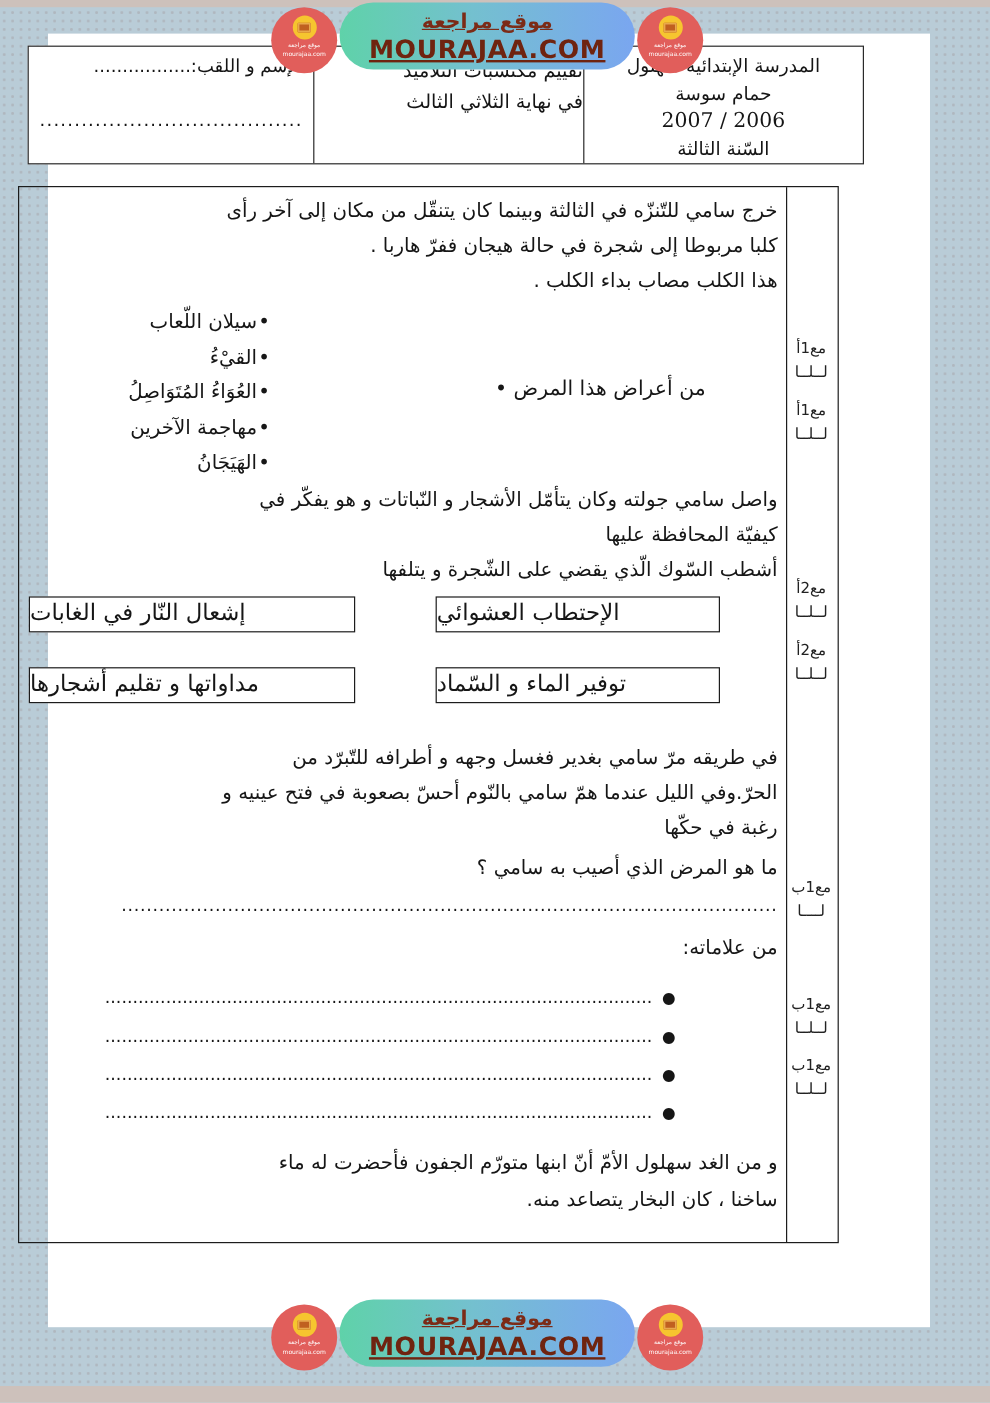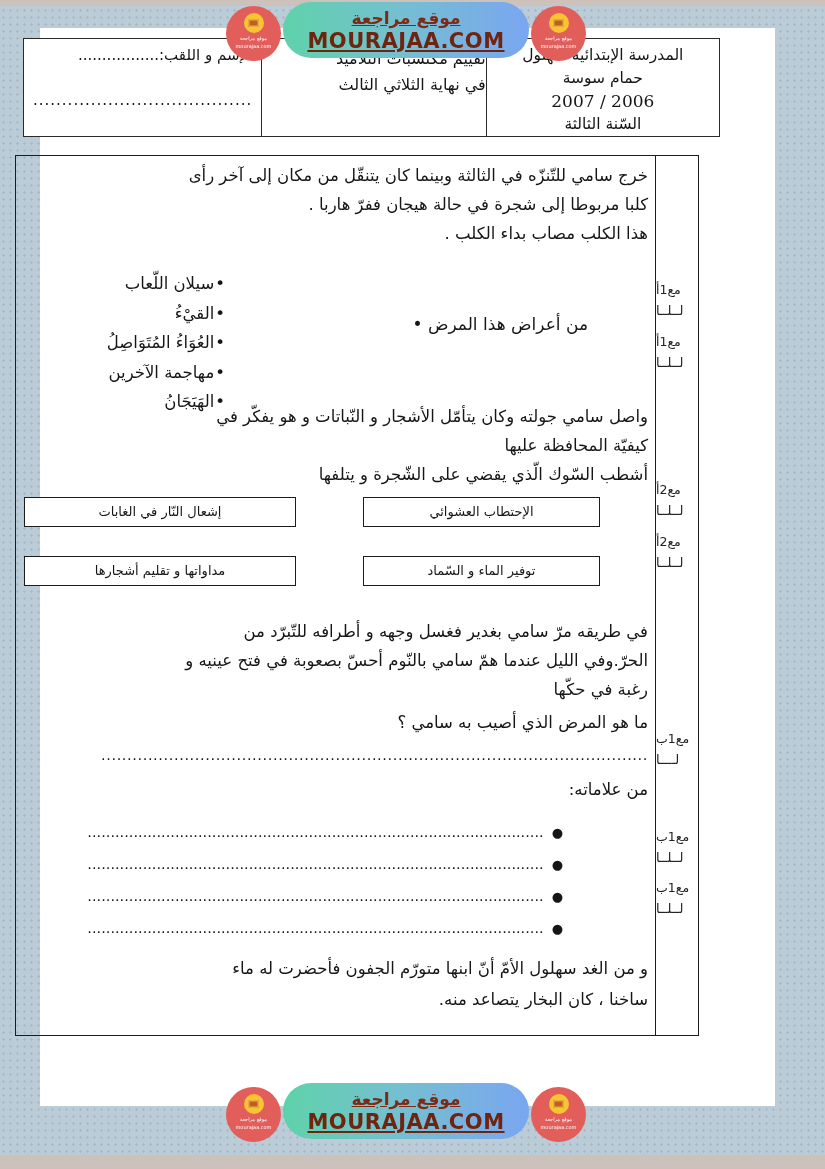--- a/index.html
+++ b/index.html
@@ -48,35 +48,35 @@
   .hcol.student{ flex:1; padding:7px 9px; font-size:15px; direction:rtl; text-align:right; }
   .year-line{ font-family:"DejaVu Serif", serif; font-size:17px; }
   .student-dots-line{ margin-top:27px; font-size:15px; letter-spacing:1px; text-align:center; }
 
   
   .main-box{
     position:absolute; left:15px; top:155px; width:684px; height:881px;
     border:1.8px solid #1c1c1c; display:flex; direction:rtl; color:#161616;
   }
   .margin-strip{ width:43px; flex-shrink:0; border-left:1.2px solid #1c1c1c; position:relative; }
-  .mark{ position:absolute; right:2px; width:40px; text-align:left; color:#222; }
+  .mark{ position:absolute; right:2px; width:40px; text-align:center; color:#222; }
   .mark .lbl{ font-size:12.5px; line-height:15px; white-space:nowrap; }
   .mark .scale{ font-size:13px; line-height:15px; margin-top:6px; letter-spacing:1px; white-space:nowrap; }
 
   .content{ flex:1; padding:5px 7px 0 6px; direction:rtl; text-align:right; font-size:16.5px; line-height:29px; }
   .tline{ white-space:nowrap; }
 
   .symptoms-block{ position:relative; height:149px; margin-top:5px; }
   .symptom-prompt{ position:absolute; right:60px; top:57px; white-space:nowrap; font-size:17px; }
-  .symptom-list{ position:absolute; right:423px; top:16px; text-align:right; white-space:nowrap; line-height:29.5px; }
+  .symptom-list{ position:absolute; right:423px; top:0; text-align:right; white-space:nowrap; line-height:29.5px; }
   .symptom-item .b{ margin-left:1px; }
 
   .choice-row{ display:flex; direction:rtl; margin-top:8px; }
   .choice-row.second{ margin-top:29px; }
-  .choice{ border:1.2px solid #1c1c1c; height:30px; line-height:27px; text-align:center; font-size:13px; background:#fff; cursor:pointer; }
+  .choice{ border:1.2px solid #1c1c1c; height:30px; line-height:27px; text-align:left; font-size:19px; background:#fff; cursor:pointer; }
   .choice.rt{ width:237px; margin-right:48px; }
   .choice.lt{ width:272px; margin-right:auto; margin-left:2px; }
 
   .para3{ margin-top:31px; }
   .question-line{ margin-top:4px; white-space:nowrap; }
   .dots-line{ margin-top:5px; font-size:14.5px; letter-spacing:.6px; line-height:26px; white-space:nowrap; overflow:hidden; }
   .signs-label{ margin-top:7px; }
   .sign-line{ padding-right:85px; margin-top:0; height:32px; line-height:32px; white-space:nowrap; overflow:hidden; font-size:14.5px; }
   .sign-line .sb{ font-size:13px; margin-left:8px; }
   .final-para{ margin-top:9px; line-height:31px; }

